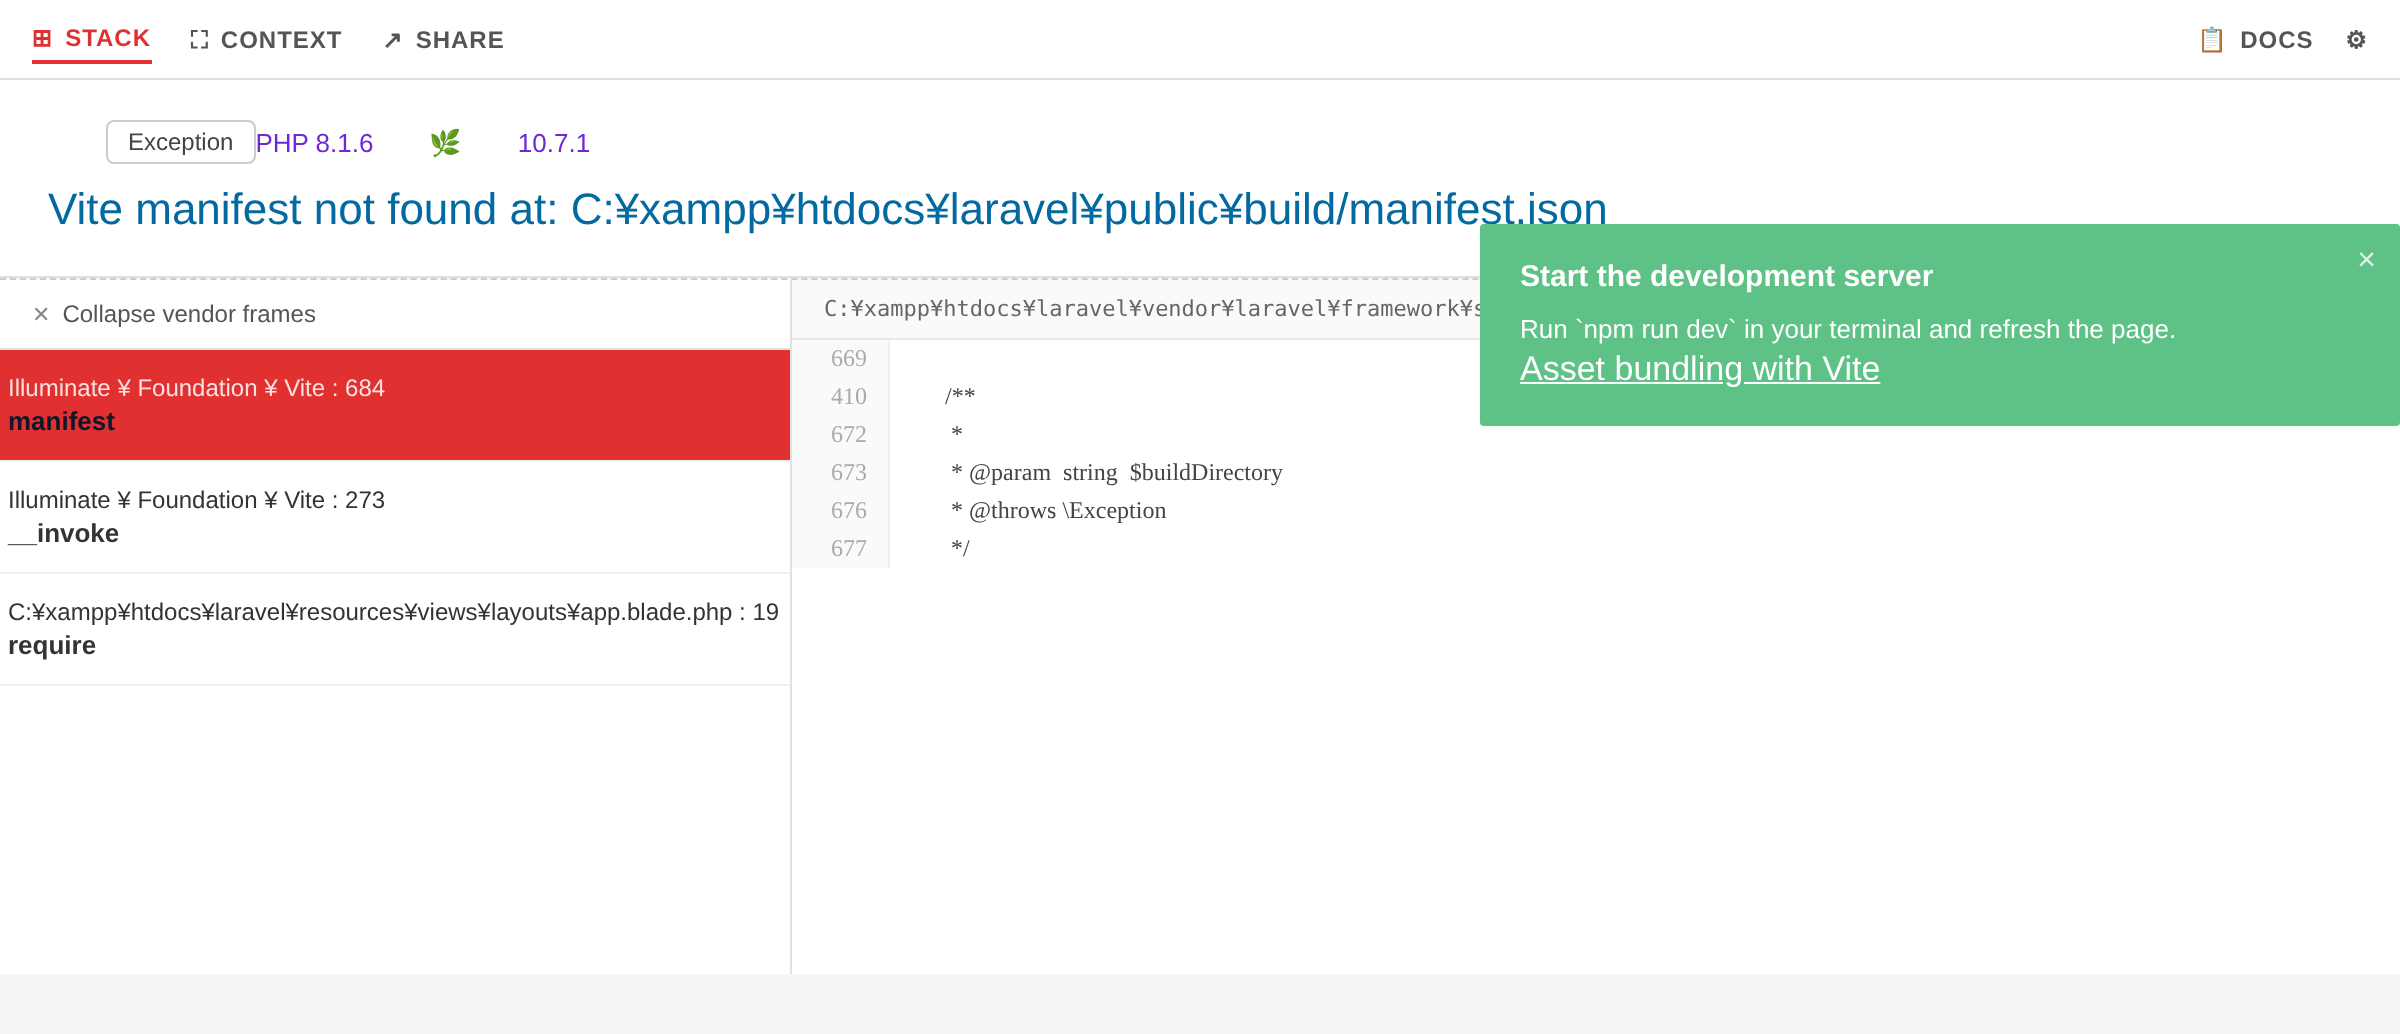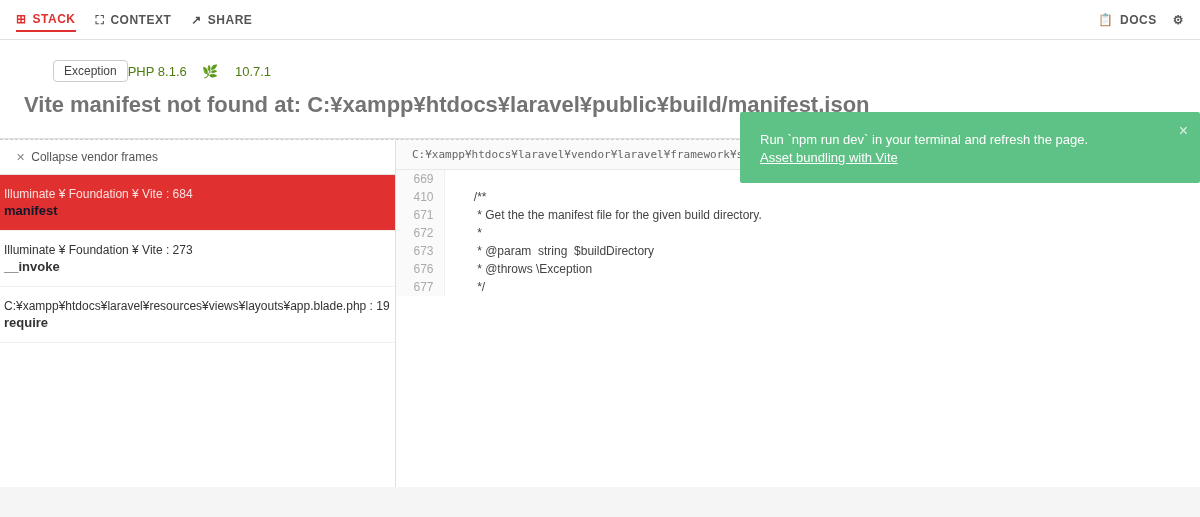--- a/index.html
+++ b/index.html
@@ -29,35 +29,35 @@
     }
     .exception-meta {
       display: flex; align-items: center; justify-content: flex-start;
       margin-bottom: 10px;
       padding-left: 29px;
     }
     .exception-badge {
       background: #fff; border: 1px solid #ccc; border-radius: 4px;
       padding: 3px 10px; font-size: 12px; color: #444;
     }
-    .exception-meta-right { display: flex; align-items: center; gap: 16px; color: #4d7c0f; font-size: 13px; }
+    .exception-meta-right { display: flex; align-items: center; gap: 28px; color: #6d28d9; font-size: 13px; }
     .exception-title {
-      font-size: 22px; font-weight: 700; color: #737373;
+      font-size: 22px; font-weight: 400; color: #0369a1;
     }
 
     
     .green-notif {
       position: absolute; top: 72px; right: 0;
       background: #5ec185; color: #fff; padding: 18px 20px 18px 20px;
       width: 460px; border-radius: 2px;
       z-index: 10;
     }
     .green-notif h3 { font-size: 15px; font-weight: 600; margin-bottom: 8px; }
     .green-notif p { font-size: 13px; line-height: 1.5; }
-    .green-notif a { color: #fff; text-decoration: underline; font-size: 13px; }
+    .green-notif a { color: #fff; text-decoration: underline; font-size: 17px; }
     .notif-close {
       position: absolute; top: 10px; right: 12px;
       cursor: pointer; font-size: 16px; color: #fff; opacity: 0.8;
     }
 
     
     .stack-area {
       display: flex; height: calc(517px - 40px - 130px);
       background: #f5f5f5;
     }
@@ -87,21 +87,21 @@
 
     
     .code-panel {
       flex: 1; background: #fff; overflow: auto;
     }
     .code-path {
       padding: 8px 16px; font-size: 11px; color: #666;
       border-bottom: 1px solid #e8e8e8; background: #fafafa;
       font-family: monospace;
     }
-    .code-table { width: 100%; border-collapse: collapse; font-family: Liberation Sans, sans-serif; font-size: 12px; }
+    .code-table { width: 100%; border-collapse: collapse; font-family: Liberation Serif, serif; font-size: 12px; }
     .code-table tr td:first-child {
       width: 48px; text-align: right; padding: 2px 10px 2px 0;
       color: #aaa; user-select: none; border-right: 1px solid #f0f0f0;
       background: #fafafa;
     }
     .code-table tr td:last-child {
       padding: 2px 0 2px 16px; color: #444; white-space: pre;
     }
 
     
@@ -144,20 +144,21 @@
     <div class="exception-meta-right">
       <span>PHP 8.1.6</span>
       <span>🌿</span>
       <span>10.7.1</span>
     </div>
   </div>
   <div class="exception-title">Vite manifest not found at: C:¥xampp¥htdocs¥laravel¥public¥build/manifest.json</div>
 
   <div class="green-notif">
     <span class="notif-close">×</span>
+    <h3>Start the development server</h3>
     <p>Run `npm run dev` in your terminal and refresh the page.</p>
     <a href="#">Asset bundling with Vite</a>
   </div>
 </div>
 
 <hr class="dotted-sep">
 
 <div class="stack-area">
 
   <div class="stack-panel">
@@ -188,24 +189,20 @@
       <tbody id="code-body">
           <tr>
             <td>669</td>
             <td></td>
           </tr>
           <tr>
             <td>410</td>
             <td>    /**</td>
           </tr>
           <tr>
-            <td>671</td>
-            <td>     * Get the the manifest file for the given build directory.</td>
-          </tr>
-          <tr>
             <td>672</td>
             <td>     *</td>
           </tr>
           <tr>
             <td>673</td>
             <td>     * @param  string  $buildDirectory</td>
           </tr>
           <tr>
             <td>676</td>
             <td>     * @throws \Exception</td>

